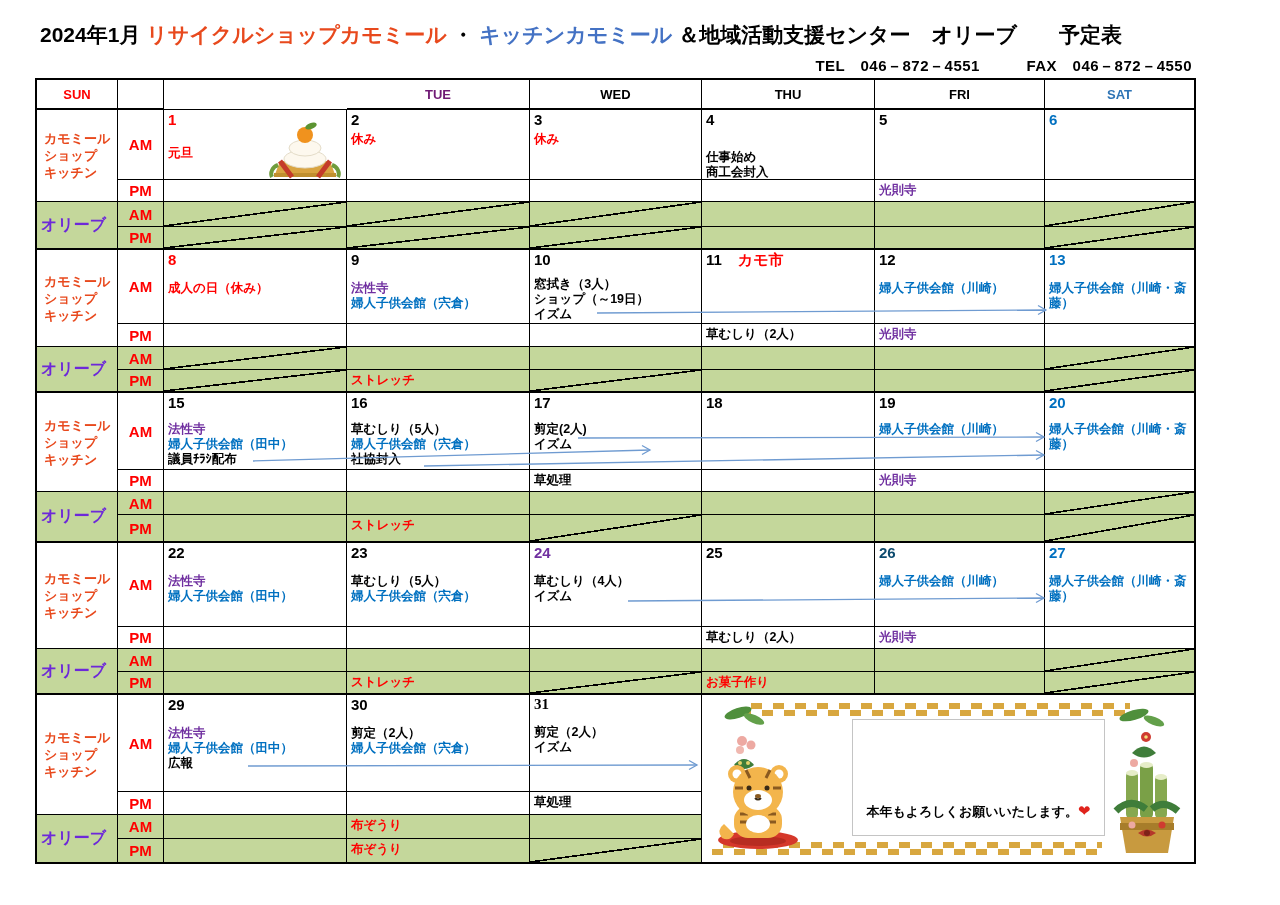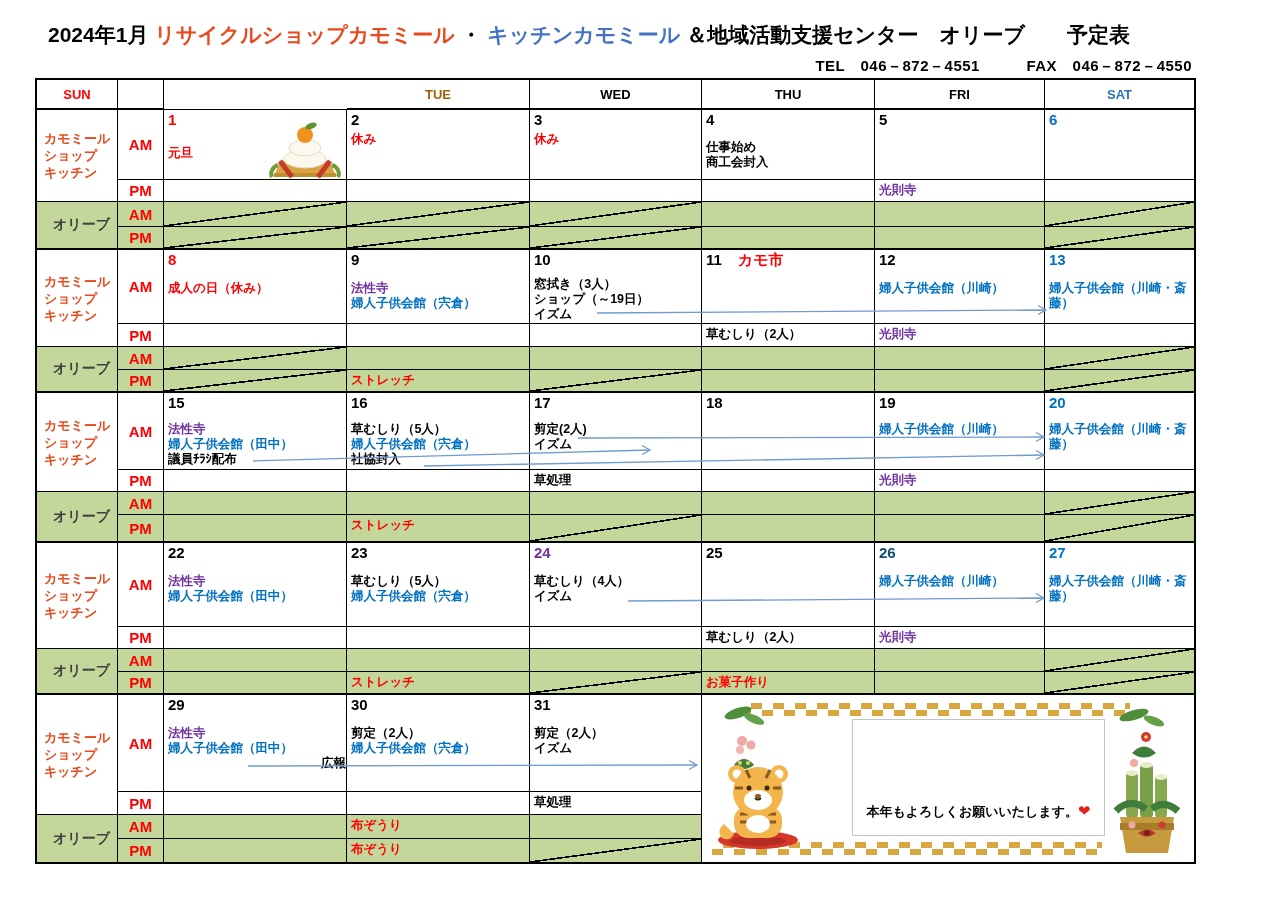--- a/index.html
+++ b/index.html
@@ -1,38 +1,38 @@
 <!DOCTYPE html>
 <html><head>
 <meta charset="utf-8">
 <style>
   * { margin:0; padding:0; box-sizing:border-box; }
   body { background:#e9e9e9; font-family:"Liberation Sans","DejaVu Sans",sans-serif; }
   .page { position:relative; width:1280px; height:905px; background:#fff; overflow:hidden; font-weight:bold; }
 
-  .title { position:absolute; left:48px; top:21px; font-size:21px; font-weight:bold; letter-spacing:0px; white-space:nowrap; }
+  .title { position:absolute; left:40px; top:21px; font-size:21px; font-weight:bold; letter-spacing:0px; white-space:nowrap; }
   .t-month, .t-sep, .t-rest { color:#000; }
   .t-shop { color:#e8491d; }
   .t-kitchen { color:#4472c4; }
   .contact { position:absolute; top:57px; right:88px; font-size:15px; color:#000; letter-spacing:0.5px; }
   .footnote { position:absolute; top:864px; right:98px; font-size:15px; color:#000; }
 
   .grid { position:absolute; left:35px; top:78px; display:grid;
           grid-template-columns:81px 46px 183px 183px 172px 173px 170px 149px;
           grid-template-rows:29px 71px 22px 25px 22px 75px 23px 23px 22px 78px 22px 23px 27px 85px 22px 23px 22px 98px 23px 24px 23px;
           border:2px solid #000; background:#fff; }
   .cell { position:relative; border-right:1px solid #000; border-bottom:1px solid #000; background:#fff; overflow:visible; }
   .cell.lastcol { border-right:none; }
   .cell.lastrow { border-bottom:none; }
   .cell.wt { border-top:1px solid #000; }
   .olive { background:#c4d79b; }
   .diag { background-image:linear-gradient(to bottom right, transparent calc(50% - 0.8px), #000 calc(50% - 0.8px), #000 calc(50% + 0.8px), transparent calc(50% + 0.8px)); }
   .hdr { display:flex; align-items:center; justify-content:center; font-size:13px; }
   .side-label { display:flex; flex-direction:column; justify-content:center; padding-left:7px; font-size:13px; line-height:17px; color:#e8491d; }
-  .olive-label { display:flex; align-items:center; padding-left:16px; font-size:14px; color:#404040; }
+  .olive-label { display:flex; align-items:center; padding-left:4px; font-size:16px; color:#6d28d9; }
   .ampm { display:flex; align-items:center; justify-content:center; font-size:15px; color:#ff0000; }
   .num { display:inline-block; font-size:15px; line-height:17px; padding:1px 0 0 4px; }
   .headline { display:inline-block; font-size:15px; line-height:17px; margin-left:16px; color:#ff0000; }
   .entry { font-size:12.5px; line-height:15px; padding-left:4px; }
   .pm-entry { font-size:12.5px; line-height:20px; padding-left:4px; }
   .olive-entry { font-size:12.5px; line-height:21px; padding-left:4px; color:#ff0000; }
 
   .deco-zone { background:#fff; }
   .checker { position:absolute; height:13px;
              background-image:conic-gradient(#d8a73f 25%, transparent 0 50%, #d8a73f 0 75%, transparent 0);
@@ -62,21 +62,21 @@
   </div>
 
   <div class="contact">TEL　046－872－4551　　　FAX　046－872－4550</div>
 
   <div class="grid" id="grid">
       <div class="cell hdr" style="grid-area: 1 / 1 / 2 / 2;">
         <div class="" style="color: rgb(255, 0, 0);">SUN</div>
       </div>
       <div class="cell hdr" style="grid-area: 1 / 2 / 2 / 3;"></div>
       <div class="cell hdr" style="grid-area: 1 / 4 / 2 / 5;">
-        <div class="" style="color: #a16207;">TUE</div>
+        <div class="" style="color: #701a75;">TUE</div>
       </div>
       <div class="cell hdr" style="grid-area: 1 / 5 / 2 / 6;">
         <div class="" style="color: rgb(0, 0, 0);">WED</div>
       </div>
       <div class="cell hdr" style="grid-area: 1 / 7 / 2 / 8;">
         <div class="" style="color: rgb(0, 0, 0);">FRI</div>
       </div>
       <div class="cell hdr" style="grid-area: 1 / 6 / 2 / 7;">
         <div class="" style="color: rgb(0, 0, 0);">THU</div>
       </div>
@@ -117,21 +117,21 @@
       <div class="cell olive diag" style="grid-area: 4 / 3 / 5 / 4;"></div>
       <div class="cell olive diag" style="grid-area: 5 / 3 / 6 / 4;"></div>
       <div class="cell wt" style="grid-area: 2 / 4 / 3 / 5;"><span class="num" style="color: rgb(0, 0, 0);">2</span><div class="entry" style="color: rgb(255, 0, 0); margin-top: 3px;">休み</div></div>
       <div class="cell " style="grid-area: 3 / 4 / 4 / 5;"></div>
       <div class="cell olive diag" style="grid-area: 4 / 4 / 5 / 5;"></div>
       <div class="cell olive diag" style="grid-area: 5 / 4 / 6 / 5;"></div>
       <div class="cell wt" style="grid-area: 2 / 5 / 3 / 6;"><span class="num" style="color: rgb(0, 0, 0);">3</span><div class="entry" style="color: rgb(255, 0, 0); margin-top: 3px;">休み</div></div>
       <div class="cell " style="grid-area: 3 / 5 / 4 / 6;"></div>
       <div class="cell olive diag" style="grid-area: 4 / 5 / 5 / 6;"></div>
       <div class="cell olive diag" style="grid-area: 5 / 5 / 6 / 6;"></div>
-      <div class="cell wt" style="grid-area: 2 / 6 / 3 / 7;"><span class="num" style="color: rgb(0, 0, 0);">4</span><div class="entry" style="color: rgb(0, 0, 0); margin-top: 11px;">仕事始め</div><div class="entry" style="color: rgb(0, 0, 0);">商工会封入</div></div>
+      <div class="cell wt" style="grid-area: 2 / 6 / 3 / 7;"><span class="num" style="color: rgb(0, 0, 0);">4</span><div class="entry" style="color: rgb(0, 0, 0); margin-top: 21px;">仕事始め</div><div class="entry" style="color: rgb(0, 0, 0);">商工会封入</div></div>
       <div class="cell " style="grid-area: 3 / 6 / 4 / 7;"></div>
       <div class="cell olive" style="grid-area: 4 / 6 / 5 / 7;"></div>
       <div class="cell olive" style="grid-area: 5 / 6 / 6 / 7;"></div>
       <div class="cell wt" style="grid-area: 2 / 7 / 3 / 8;"><span class="num" style="color: rgb(0, 0, 0);">5</span></div>
       <div class="cell " style="grid-area: 3 / 7 / 4 / 8;">
         <div class="pm-entry" style="color: rgb(112, 48, 160);">光則寺</div>
       </div>
       <div class="cell olive" style="grid-area: 4 / 7 / 5 / 8;"></div>
       <div class="cell olive" style="grid-area: 5 / 7 / 6 / 8;"></div>
       <div class="cell wt lastcol" style="grid-area: 2 / 8 / 3 / 9;"><span class="num" style="color: rgb(0, 112, 192);">6</span></div>
@@ -303,33 +303,33 @@
       </div>
       <div class="cell olive olive-label lastrow" style="grid-area: 20 / 1 / 22 / 2;">
         <div class="">オリーブ</div>
       </div>
       <div class="cell ampm olive" style="grid-area: 20 / 2 / 21 / 3;">
         <div class="">AM</div>
       </div>
       <div class="cell ampm olive lastrow" style="grid-area: 21 / 2 / 22 / 3;">
         <div class="">PM</div>
       </div>
-      <div class="cell wt" style="grid-area: 18 / 3 / 19 / 4;"><span class="num" style="color: rgb(0, 0, 0);">29</span><div class="entry" style="color: rgb(112, 48, 160); margin-top: 12px;">法性寺</div><div class="entry" style="color: rgb(0, 112, 192);">婦人子供会館（田中）</div><div class="entry" style="color: rgb(0, 0, 0); text-align: right;">広報</div></div>
+      <div class="cell wt" style="grid-area: 18 / 3 / 19 / 4;"><span class="num" style="color: rgb(0, 0, 0);">29</span><div class="entry" style="color: rgb(112, 48, 160); margin-top: 12px;">法性寺</div><div class="entry" style="color: rgb(0, 112, 192);">婦人子供会館（田中）</div><div class="entry" style="color: rgb(0, 0, 0);">広報</div></div>
       <div class="cell " style="grid-area: 19 / 3 / 20 / 4;"></div>
       <div class="cell olive" style="grid-area: 20 / 3 / 21 / 4;"></div>
       <div class="cell olive lastrow" style="grid-area: 21 / 3 / 22 / 4;"></div>
       <div class="cell wt" style="grid-area: 18 / 4 / 19 / 5;"><span class="num" style="color: rgb(0, 0, 0);">30</span><div class="entry" style="color: rgb(0, 0, 0); margin-top: 12px;">剪定（2人）</div><div class="entry" style="color: rgb(0, 112, 192);">婦人子供会館（宍倉）</div></div>
       <div class="cell " style="grid-area: 19 / 4 / 20 / 5;"></div>
       <div class="cell olive" style="grid-area: 20 / 4 / 21 / 5;">
         <div class="olive-entry">布ぞうり</div>
       </div>
       <div class="cell olive lastrow" style="grid-area: 21 / 4 / 22 / 5;">
         <div class="olive-entry">布ぞうり</div>
       </div>
-      <div class="cell wt" style="grid-area: 18 / 5 / 19 / 6;"><span class="num" style="color: rgb(0, 0, 0);">31</span><div class="entry" style="color: rgb(0, 0, 0); margin-top: 12px;">剪定（2人）</div><div class="entry" style="color: rgb(0, 0, 0);">イズム</div></div>
+      <div class="cell wt" style="grid-area: 18 / 5 / 19 / 6;"><span class="num" style="color: rgb(0, 0, 0); font-family: Liberation Serif, serif;">31</span><div class="entry" style="color: rgb(0, 0, 0); margin-top: 12px;">剪定（2人）</div><div class="entry" style="color: rgb(0, 0, 0);">イズム</div></div>
       <div class="cell " style="grid-area: 19 / 5 / 20 / 6;">
         <div class="pm-entry" style="color: rgb(0, 0, 0);">草処理</div>
       </div>
       <div class="cell olive" style="grid-area: 20 / 5 / 21 / 6;"></div>
       <div class="cell olive diag lastrow" style="grid-area: 21 / 5 / 22 / 6;"></div>
       <div class="cell deco-zone wt lastcol lastrow" style="grid-area: 18 / 6 / 22 / 9;">
         <div class="checker" style="top: 8px; left: 38px; right: 64px;"></div>
         <div class="checker" style="bottom: 7px; left: 10px; right: 92px;"></div>
         <svg width="52" height="120" viewBox="0 0 52 120" style="position:absolute;left:16px;top:8px">
           <ellipse cx="20" cy="10" rx="14" ry="5" fill="#4f8f3c" transform="rotate(-18 20 10)"></ellipse>

